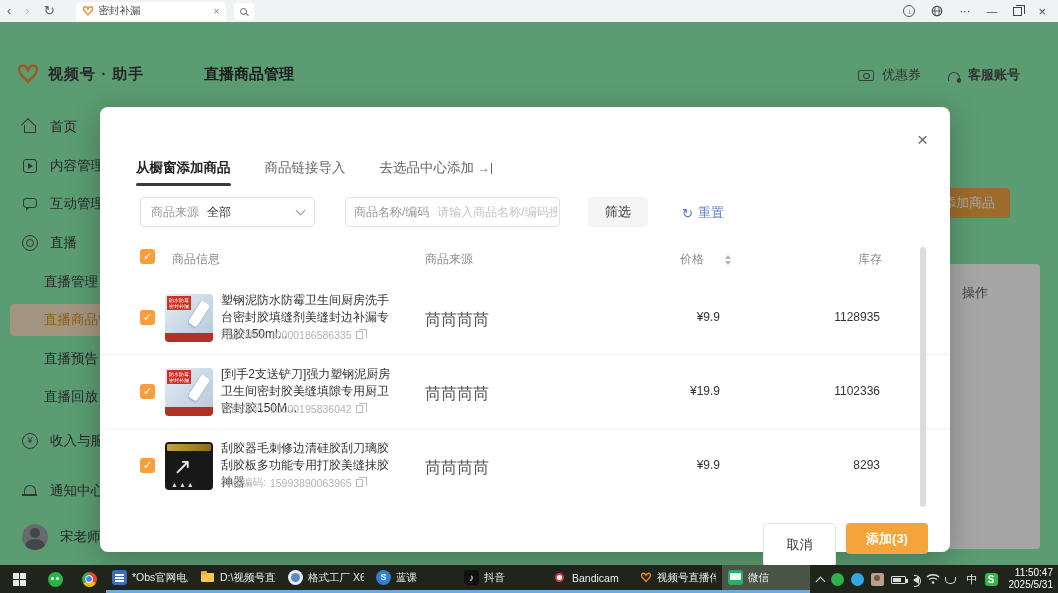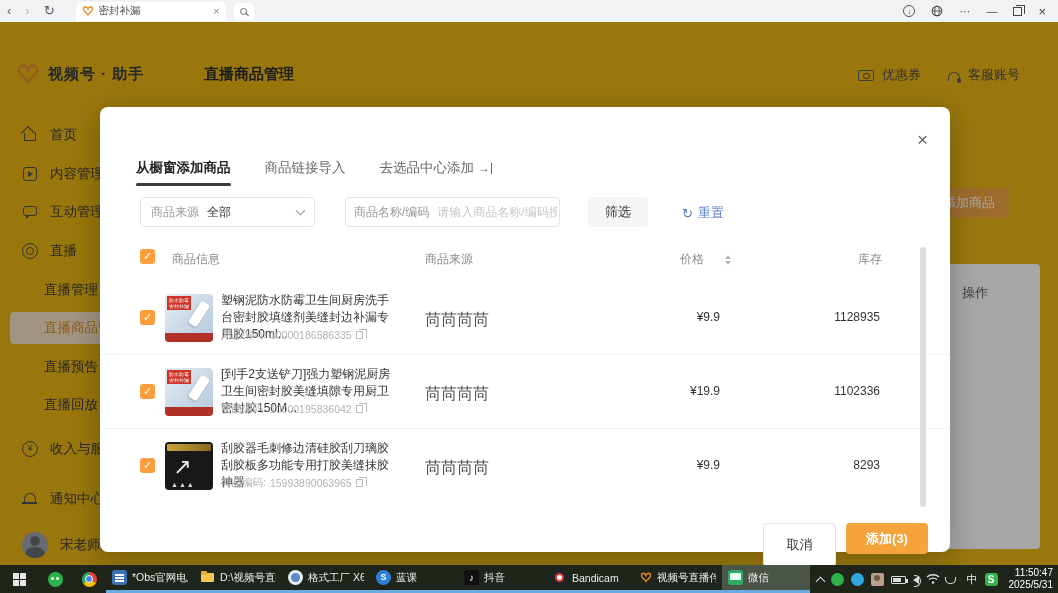--- a/index.html
+++ b/index.html
@@ -24,38 +24,38 @@
   .circ-dl { width:12px; height:12px; border:1.2px solid #555; border-radius:50%;
     font-size:8px; color:#555; display:flex; align-items:center; justify-content:center; }
   .globe { width:12px; height:12px; }
   .wc-glyph { color:#444; font-size:11px; }
   .restore-ic { width:9px; height:9px; border:1.2px solid #444; position:relative; }
   .restore-ic::before { content:""; position:absolute; top:-3px; left:2px; width:8px; height:8px;
     border-top:1.2px solid #444; border-right:1.2px solid #444; }
 
   
   .page { position:absolute; top:22px; left:0; width:1058px; height:543px;
-    background:#eab308; overflow:hidden; }
+    background:#86efac; overflow:hidden; }
   .logo { position:absolute; left:16px; top:40px; display:flex; align-items:center; gap:8px; }
   .logo-text { font-size:15px; color:#333; font-weight:bold; letter-spacing:1px; }
   .page-title { position:absolute; left:204px; top:43px; font-size:15px; font-weight:bold; color:#222; }
   .header-action { position:absolute; top:44px; display:flex; align-items:center; gap:8px;
     font-size:13px; color:#444; }
-  .ha-coupon { left:858px; } .ha-service { left:948px; }
+  .ha-coupon { left:858px; } .ha-service { left:948px;font-weight:bold; }
   .coupon-ic { width:16px; height:11px; border:1.4px solid #555; border-radius:2px; position:relative; }
   .coupon-ic::after { content:""; position:absolute; left:4px; top:2px; width:5px; height:4px;
     border:1.2px solid #555; border-radius:50%; }
   .headset-ic { width:12px; height:9px; border:1.6px solid #555; border-bottom:none;
     border-radius:7px 7px 0 0; position:relative; margin-top:3px; }
   .headset-ic::after { content:""; position:absolute; right:-2px; top:5px; width:4px; height:5px;
     background:#555; border-radius:2px; }
 
   
   .side-item { position:absolute; left:0; width:170px; height:32px; display:flex;
-    align-items:center; gap:12px; padding-left:22px; font-size:13.5px; color:#333; cursor:pointer;margin-top:8px; }
+    align-items:center; gap:12px; padding-left:22px; font-size:13.5px; color:#333; cursor:pointer; }
   .side-item .lbl { white-space:nowrap; }
   .side-sub { padding-left:44px; }
   .side-active { background:#f7e3c3; border-radius:4px; margin-left:10px; width:156px;
     padding-left:34px; color:#db8718; }
   .sicon { width:16px; height:16px; flex:0 0 16px; }
   .acct-avatar { width:26px; height:26px; border-radius:50%; background:#9aa0a6; position:relative;
     overflow:hidden; flex:0 0 26px; }
   .acct-avatar::before { content:""; position:absolute; top:4px; left:8px; width:10px; height:10px;
     border-radius:50%; background:#5f646a; }
   .acct-avatar::after { content:""; position:absolute; top:15px; left:3px; width:20px; height:14px;

